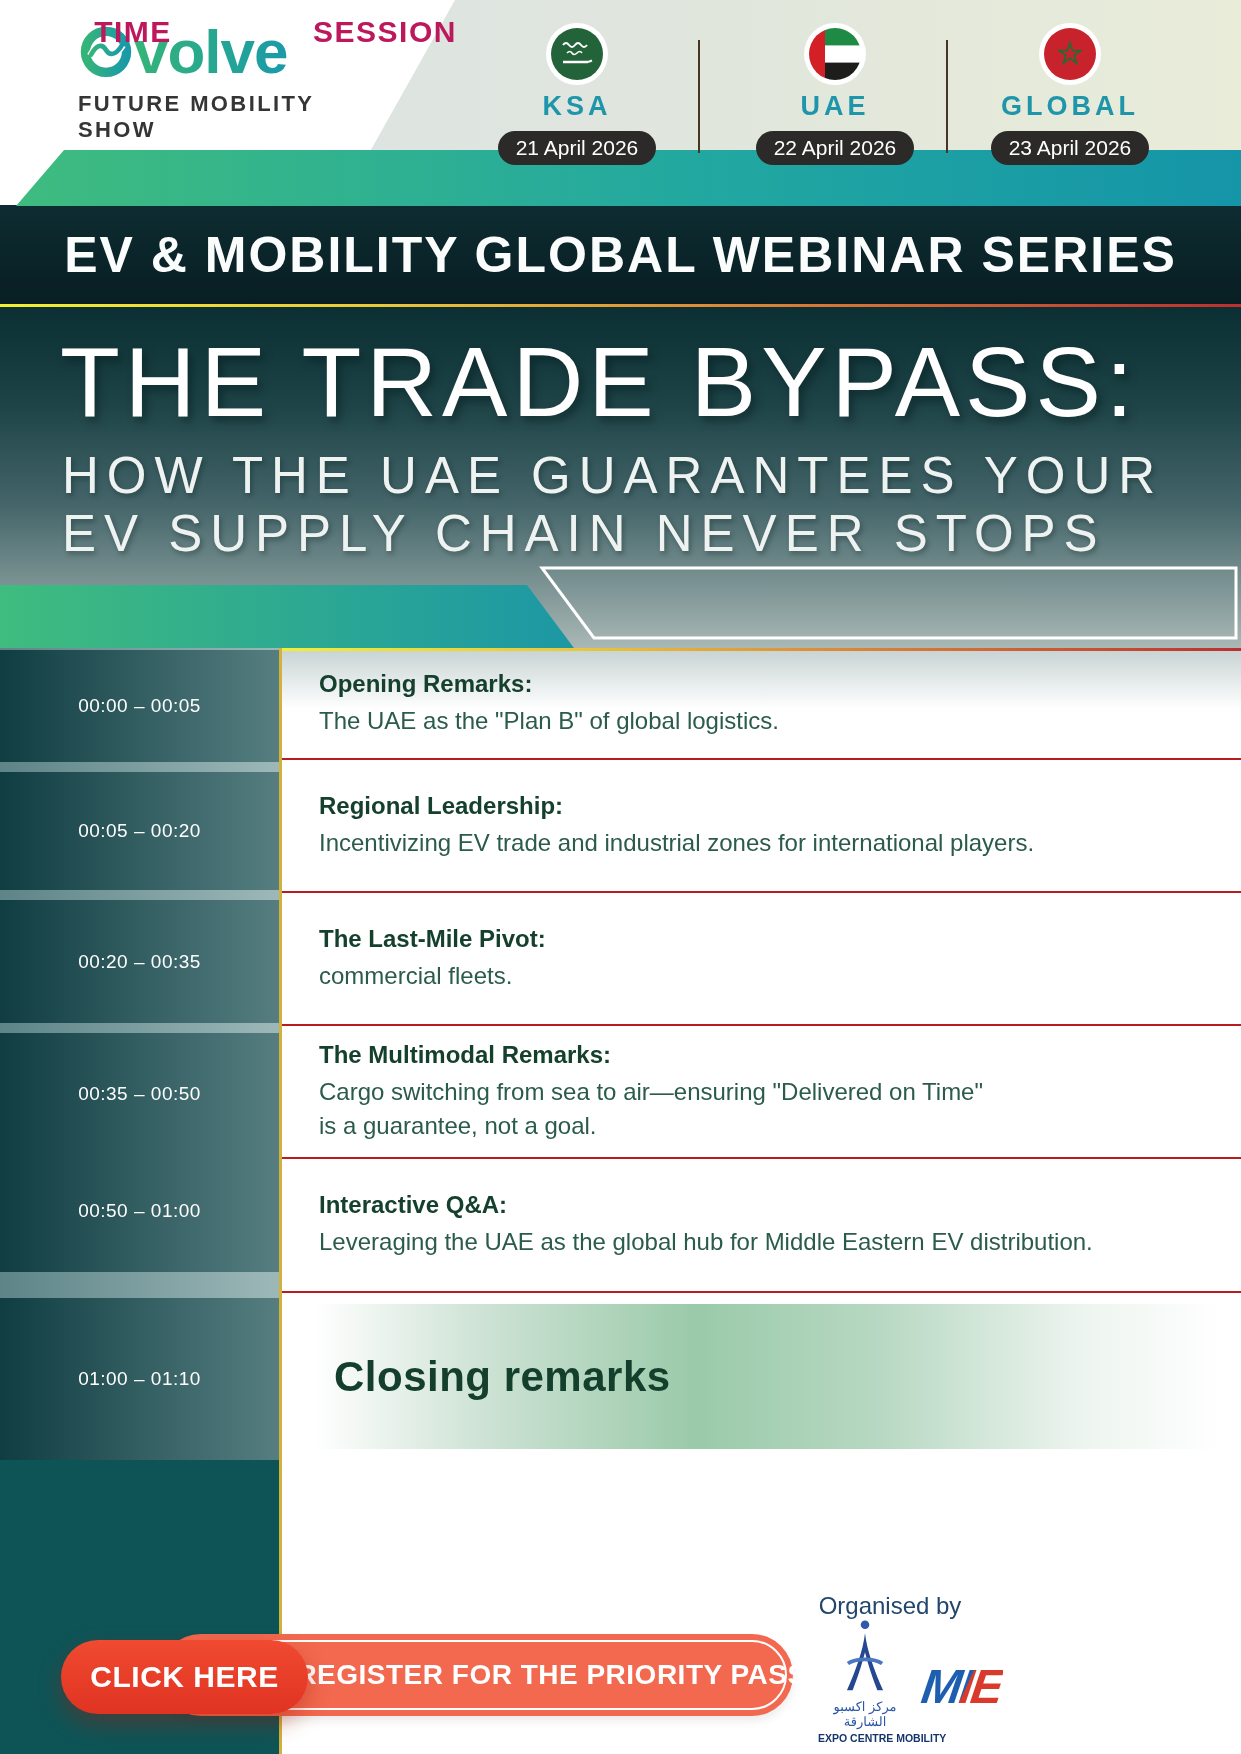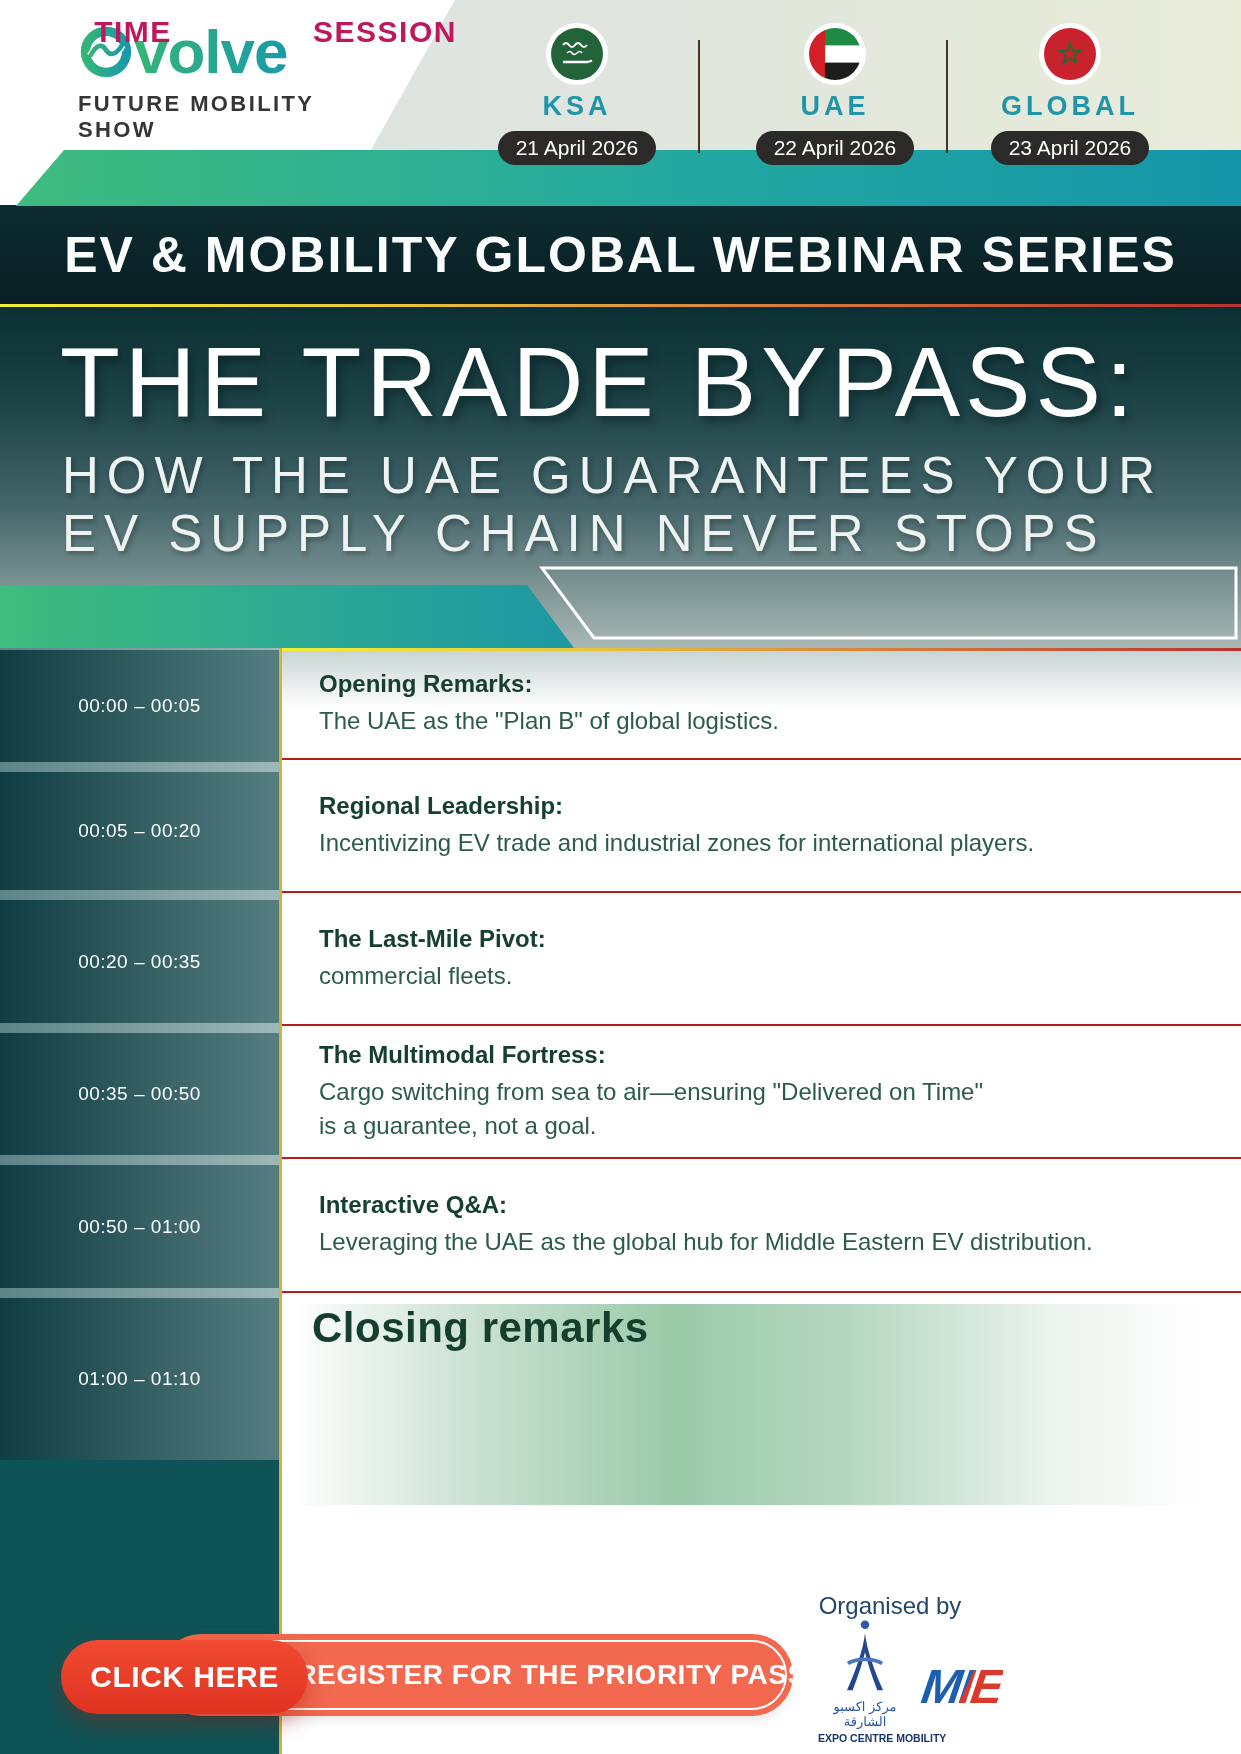--- a/index.html
+++ b/index.html
@@ -57,44 +57,44 @@
   
   .time-col { position:absolute; left:0; top:648px; width:279px; height:1106px;
     background:linear-gradient(90deg,#5d8487,#9db8b9); }
   .time-col-bottom { position:absolute; left:0; top:812px; width:279px; height:294px; background:#0e5457; }
   .time-cell { position:absolute; left:0; width:279px; display:flex; align-items:center; justify-content:center;
     background:linear-gradient(90deg,#0f3d42,#567e81); color:#ffffff; font-size:19px; letter-spacing:.5px; }
   .tc1 { top:2px;   height:112px; }
   .tc2 { top:124px; height:118px; }
   .tc3 { top:252px; height:123px; }
   .tc4 { top:385px; height:122px; }
-  .tc5 { top:517px; height:123px; }
+  .tc5 { top:501px; height:123px; }
   .tc6 { top:650px; height:162px; }
   .yellow-rule { position:absolute; left:279px; top:648px; width:3px; height:1106px; background:#d2b13c; }
 
   .session-col { position:absolute; left:282px; top:648px; width:959px; height:1106px; background:#ffffff; }
   .grad-line-2 { position:absolute; top:0; left:0; width:959px; height:3px;
     background:linear-gradient(90deg,#f2ee33 0%,#e9c93a 30%,#d88038 62%,#ba3030 100%); }
   .row1-tint { position:absolute; top:3px; left:0; width:959px; height:58px;
     background:linear-gradient(180deg,#c9d4d4,#ffffff); }
   .s-row { position:absolute; left:0; width:959px; display:flex; flex-direction:column; justify-content:center;
     padding-left:37px; }
   .s-row.sep { border-bottom:2px solid #b91c1c; }
   .sr1 { top:2px;   height:110px; }
   .sr2 { top:112px; height:133px; }
   .sr3 { top:245px; height:133px; }
   .sr4 { top:378px; height:133px; }
   .sr5 { top:511px; height:134px; }
   .sr6 { top:645px; height:170px; padding-left:0; }
   .s-title { font-size:24px; font-weight:bold; color:#15402d; margin-bottom:6px; }
   .s-desc-line { font-size:24px; color:#2b5b4b; line-height:1.38; white-space:nowrap; }
   .s-desc-line:empty { display:none; }
-  .closing-band { position:absolute; left:10px; top:11px; width:910px; height:201px;
+  .closing-band { position:absolute; left:32px; top:11px; width:910px; height:145px;
     background:linear-gradient(90deg,#ffffff 0%,#cfe3d6 18%,#9acaa9 42%,#b7d8c2 62%,#eef5f0 85%,#ffffff 100%);
-    display:flex; align-items:flex-start; }
+    display:flex; align-items:center; }
   .closing-title { margin-left:20px; font-size:42px; font-weight:bold; color:#143f2c; letter-spacing:.5px; }
 
   
   .cta-band { position:absolute; left:160px; top:1634px; width:633px; height:82px; background:#f2694f;
     border-radius:41px; box-shadow:0 5px 10px rgba(0,0,0,.08); z-index:4; }
   .cta-band::after { content:""; position:absolute; inset:6px; border:2px solid #ffffff; border-radius:35px; }
   .cta-band-label { position:absolute; left:150px; width:483px; height:82px; display:flex; align-items:center;
     justify-content:center; color:#ffffff; font-size:28px; font-weight:bold; letter-spacing:.5px; white-space:nowrap; }
   .cta-pill { position:absolute; left:61px; top:1640px; width:247px; height:74px; border-radius:37px;
     background:linear-gradient(180deg,#f04a31,#e03322); box-shadow:0 10px 22px rgba(160,30,10,.38);
@@ -236,21 +236,21 @@
       <div class="s-desc-line">Incentivizing EV trade and industrial zones for international players.</div>
 
     </div>
 
     <div class="s-row sr3 sep">
       <div class="s-title">The Last-Mile Pivot:</div>
       <div class="s-desc-line">commercial fleets.</div>
     </div>
 
     <div class="s-row sr4 sep">
-      <div class="s-title">The Multimodal Fortress:</div>
+      <div class="s-title">The Multimodal Remarks:</div>
       <div class="s-desc-line">Cargo switching from sea to air—ensuring "Delivered on Time"</div>
       <div class="s-desc-line">is a guarantee, not a goal.</div>
     </div>
 
     <div class="s-row sr5 sep">
       <div class="s-title">Interactive Q&amp;A:</div>
       <div class="s-desc-line">Leveraging the UAE as the global hub for Middle Eastern EV distribution.</div>
 
     </div>
 

